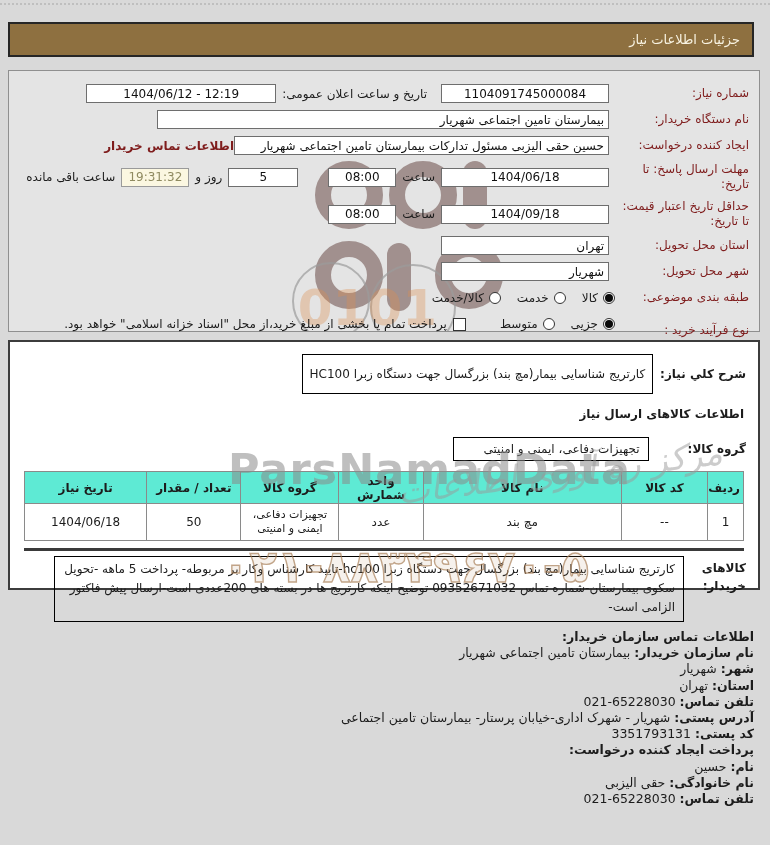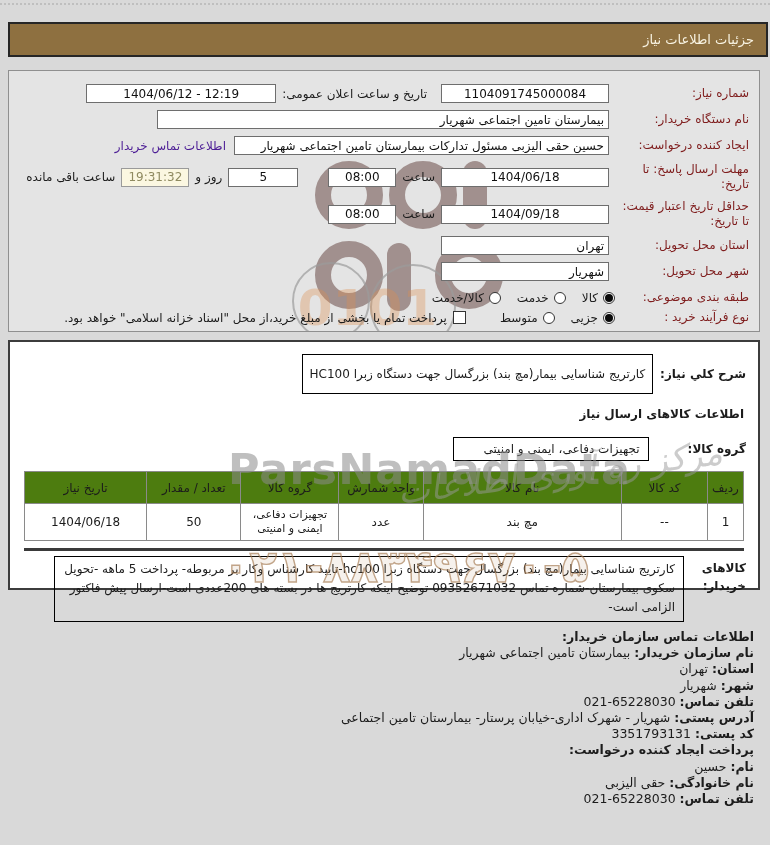--- a/index.html
+++ b/index.html
@@ -5,40 +5,40 @@
   html,body{margin:0;padding:0;}
   body{
     width:770px;height:845px;position:relative;overflow:hidden;
     background:#d9d9d9;
     font-family:"DejaVu Sans",sans-serif;
     font-size:12px;color:#1c1c1c;direction:rtl;
   }
   .topline{position:absolute;top:3px;left:0;right:0;border-top:2px dotted #bfbfbf;}
   
   .titlebar{
-    position:absolute;top:22px;right:2px;left:8px;height:31px;
+    position:absolute;top:22px;right:16px;left:8px;height:31px;
     background:#8e7040;border:2px solid #262626;color:#f8f3e2;
     display:flex;align-items:center;padding:0 12px;font-size:13px;
   }
   
   .panel1{
     position:absolute;top:70px;right:10px;left:8px;height:262px;
     background:#e4e4e4;border:1px solid #8f8f8f;box-sizing:border-box;
     padding-top:13px;
   }
   .rows{position:relative;z-index:2;}
   .frow{display:flex;align-items:center;margin:0 10px 7px 0;position:relative;z-index:2;}
   .flabel{width:136px;flex:none;text-align:right;padding-left:4px;line-height:1.25;color:#7f1d1d;}
   .tbox{
     background:#fff;border:1px solid #6e6e6e;height:19px;box-sizing:border-box;
     font-family:"DejaVu Sans",sans-serif;font-size:12px;color:#111;padding:0 4px;
   }
   .c{text-align:center;} .r{text-align:right;}
   .remaining{background:#fbf7e1;color:#8f8a60;border:1px solid #9a9a9a;}
-  .link{color:#4c1d95;margin-right:8px;cursor:pointer;white-space:nowrap;}
+  .link{color:#7f1d1d;margin-right:0;cursor:pointer;white-space:nowrap;font-weight:bold;}
   .radio{width:12px;height:12px;border:1px solid #333;border-radius:50%;background:#fff;flex:none;display:inline-block;box-sizing:border-box;}
   .radio.checked{background:#fff;position:relative;}
   .radio.checked::after{content:"";position:absolute;left:1px;top:1px;width:8px;height:8px;border-radius:50%;background:#0a0a0a;}
   .radio.checked{position:relative;}
   .checkbox{width:13px;height:13px;border:1px solid #333;background:#fff;flex:none;display:inline-block;box-sizing:border-box;}
   .optlabel{margin:0 5px 0 16px;}
   
   .panel2{
     position:absolute;top:340px;right:10px;left:8px;height:250px;
     background:#fff;border:2px solid #3c3c3c;box-sizing:border-box;
@@ -46,21 +46,21 @@
   .descrow{display:flex;align-items:center;margin:12px 12px 0 0;}
   .blabel{font-weight:bold;white-space:nowrap;padding-left:5px;}
   .descbox{border:1px solid #000;padding:12px 7px;margin-right:2px;max-width:560px;}
   .heading{font-weight:bold;margin:13px 14px 0 0;}
   .grouprow{display:flex;align-items:center;margin:16px 12px 0 0;}
   .groupbox{border:1px solid #000;padding:4px 8px;margin-right:34px;width:178px;text-align:right;}
   table.items{
     border-collapse:collapse;table-layout:fixed;width:720px;margin:10px 14px 0;
     font-size:12px;
   }
-  table.items th{background:#4d7c0f;font-weight:normal;border:1px solid #8a8a8a;height:29px;padding:1px 3px;}
+  table.items th{background:#5eead4;font-weight:bold;border:1px solid #8a8a8a;height:29px;padding:1px 3px;}
   table.items td{background:#fff;border:1px solid #8a8a8a;text-align:center;padding:2px 3px;height:32px;}
   td.small{font-size:11px;line-height:1.25;}
   .divider{height:3px;background:#3a3a3a;margin:7px 14px 0;}
   .notesrow{display:flex;align-items:stretch;margin:5px 12px 0 0;}
   .noteslabel{font-weight:bold;width:62px;flex:none;text-align:right;line-height:1.5;padding-top:3px;}
   .notesbox{border:1px solid #000;padding:3px 8px;flex:none;width:630px;box-sizing:border-box;
     text-align:right;line-height:1.6;}
   
   .contact{position:absolute;top:591px;right:16px;left:10px;text-align:right;line-height:16.2px;font-size:12.5px;z-index:2;margin-top:38px;}
   .contact .b{font-weight:bold;}
@@ -152,21 +152,21 @@
       <div class="flabel" style="width:130px;">طبقه بندی موضوعی:</div>
       <span class="radio checked"></span>
       <span class="optlabel">کالا</span>
       <span class="radio"></span>
       <span class="optlabel">خدمت</span>
       <span class="radio"></span>
       <span class="optlabel">کالا/خدمت</span>
     </div>
 
     <div class="frow" style="margin-bottom:0;">
-      <div class="flabel" style="width:130px;">نوع فرآیند خرید :</div>
+      <div class="flabel" style="width:130px;margin-top:13px;">نوع فرآیند خرید :</div>
       <span class="radio checked"></span>
       <span class="optlabel">جزیی</span>
       <span class="radio"></span>
       <span class="optlabel">متوسط</span>
       <span class="checkbox" style="margin-right:18px;"></span>
       <span style="margin-right:6px;">پرداخت تمام یا بخشی از مبلغ خرید،از محل "اسناد خزانه اسلامی" خواهد بود.</span>
     </div>
   </div>
 </div>
 
@@ -224,22 +224,22 @@
       <div>کالاهای</div>
       <div>خریدار:</div>
     </div>
     <div class="notesbox">کارتریج شناسایی بیمار(مچ بند) بزرگسال جهت دستگاه زبرا hc100-تایید کارشناس وکار بر مربوطه- پرداخت 5 ماهه -تحویل سکوی بیمارستان-شماره تماس 09352671032 توضیح اینکه کارتریج ها در بسته های 200عددی است-ارسال پیش فاکتور الزامی است-</div>
   </div>
 </div>
 
 <div class="contact">
   <div class="b">اطلاعات تماس سازمان خریدار:</div>
   <div><span class="b">نام سازمان خریدار:</span> <span>بیمارستان تامین اجتماعی شهریار</span></div>
+  <div><span class="b">شهر:</span> <span>شهریار</span></div>
   <div><span class="b">استان:</span> <span>تهران</span></div>
-  <div><span class="b">شهر:</span> <span>شهریار</span></div>
   <div><span class="b">تلفن تماس:</span> <span>65228030-021</span></div>
   <div><span class="b">آدرس پستی:</span> <span>شهریار - شهرک اداری-خیابان پرستار- بیمارستان تامین اجتماعی</span></div>
   <div><span class="b">کد پستی:</span> <span>3351793131</span></div>
   <div class="b">پرداخت ایجاد کننده درخواست:</div>
   <div><span class="b">نام:</span> <span>حسین</span></div>
   <div><span class="b">نام خانوادگی:</span> <span>حقی الیزبی</span></div>
   <div><span class="b">تلفن تماس:</span> <span>65228030-021</span></div>
 </div>
 
 <div class="wm wm-brand">ParsNamadData</div>

